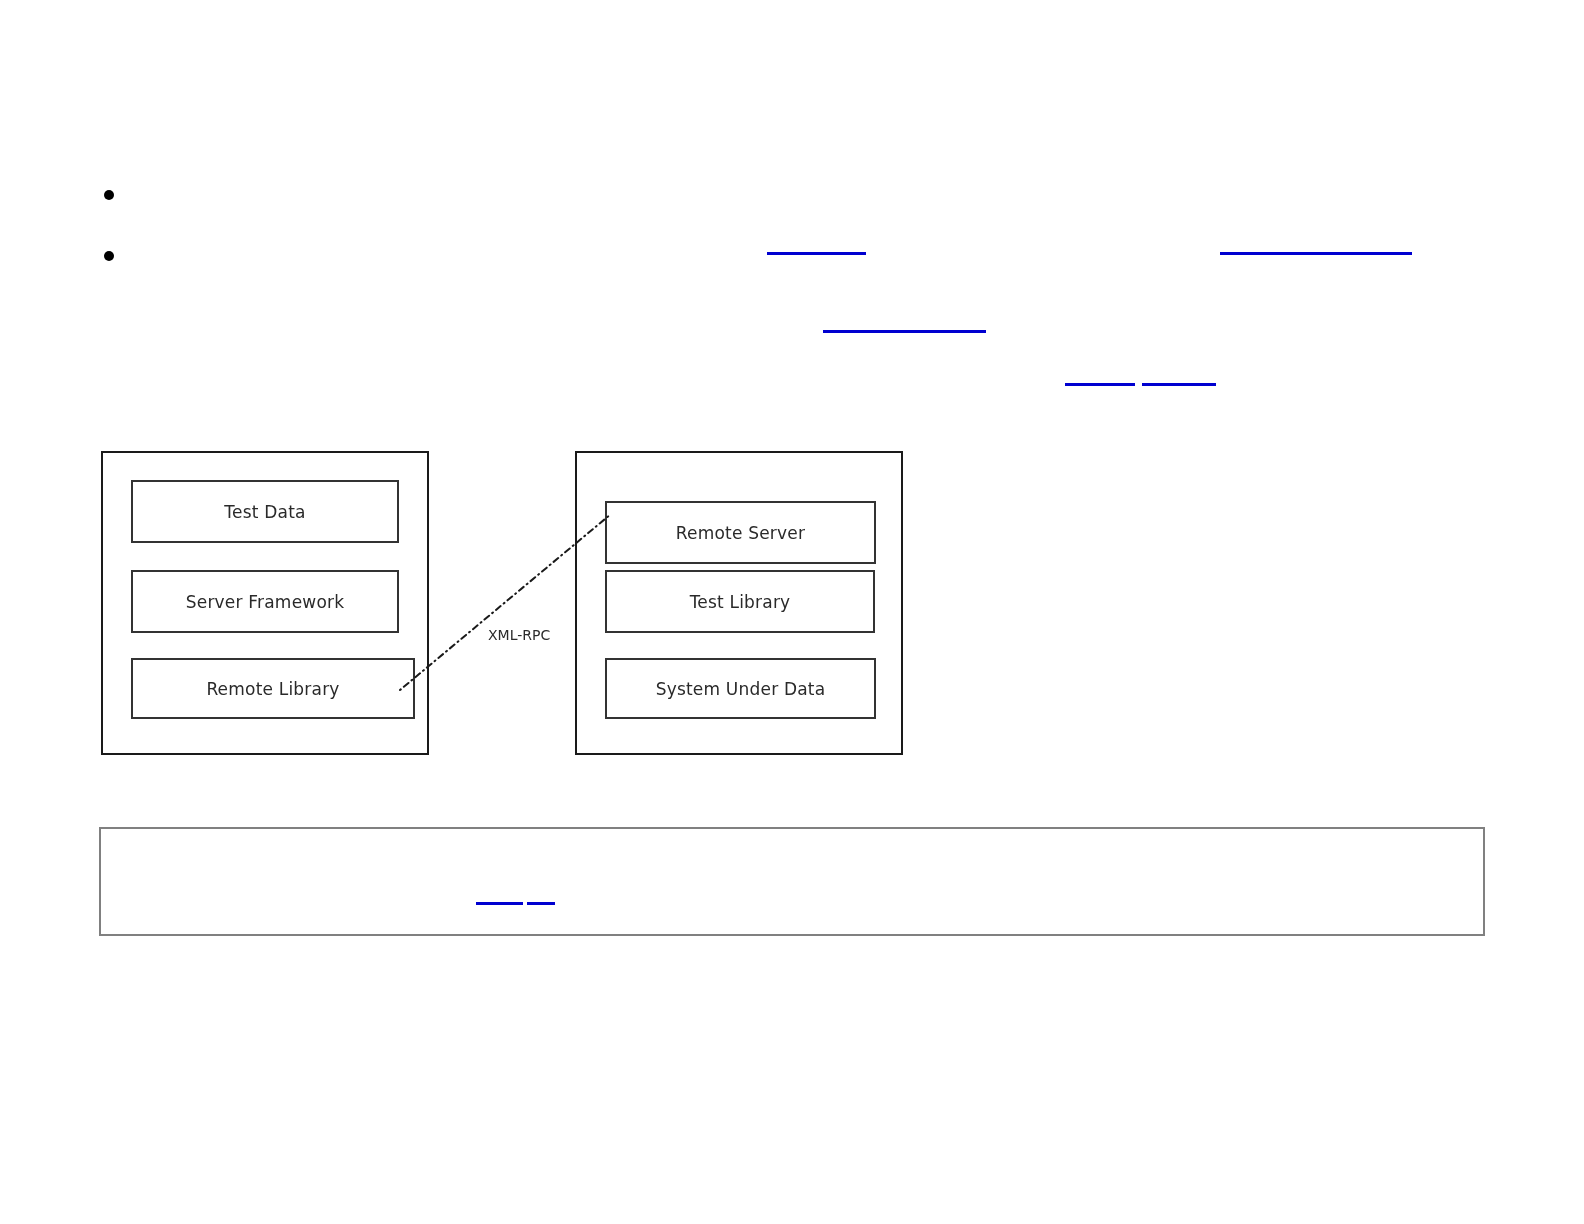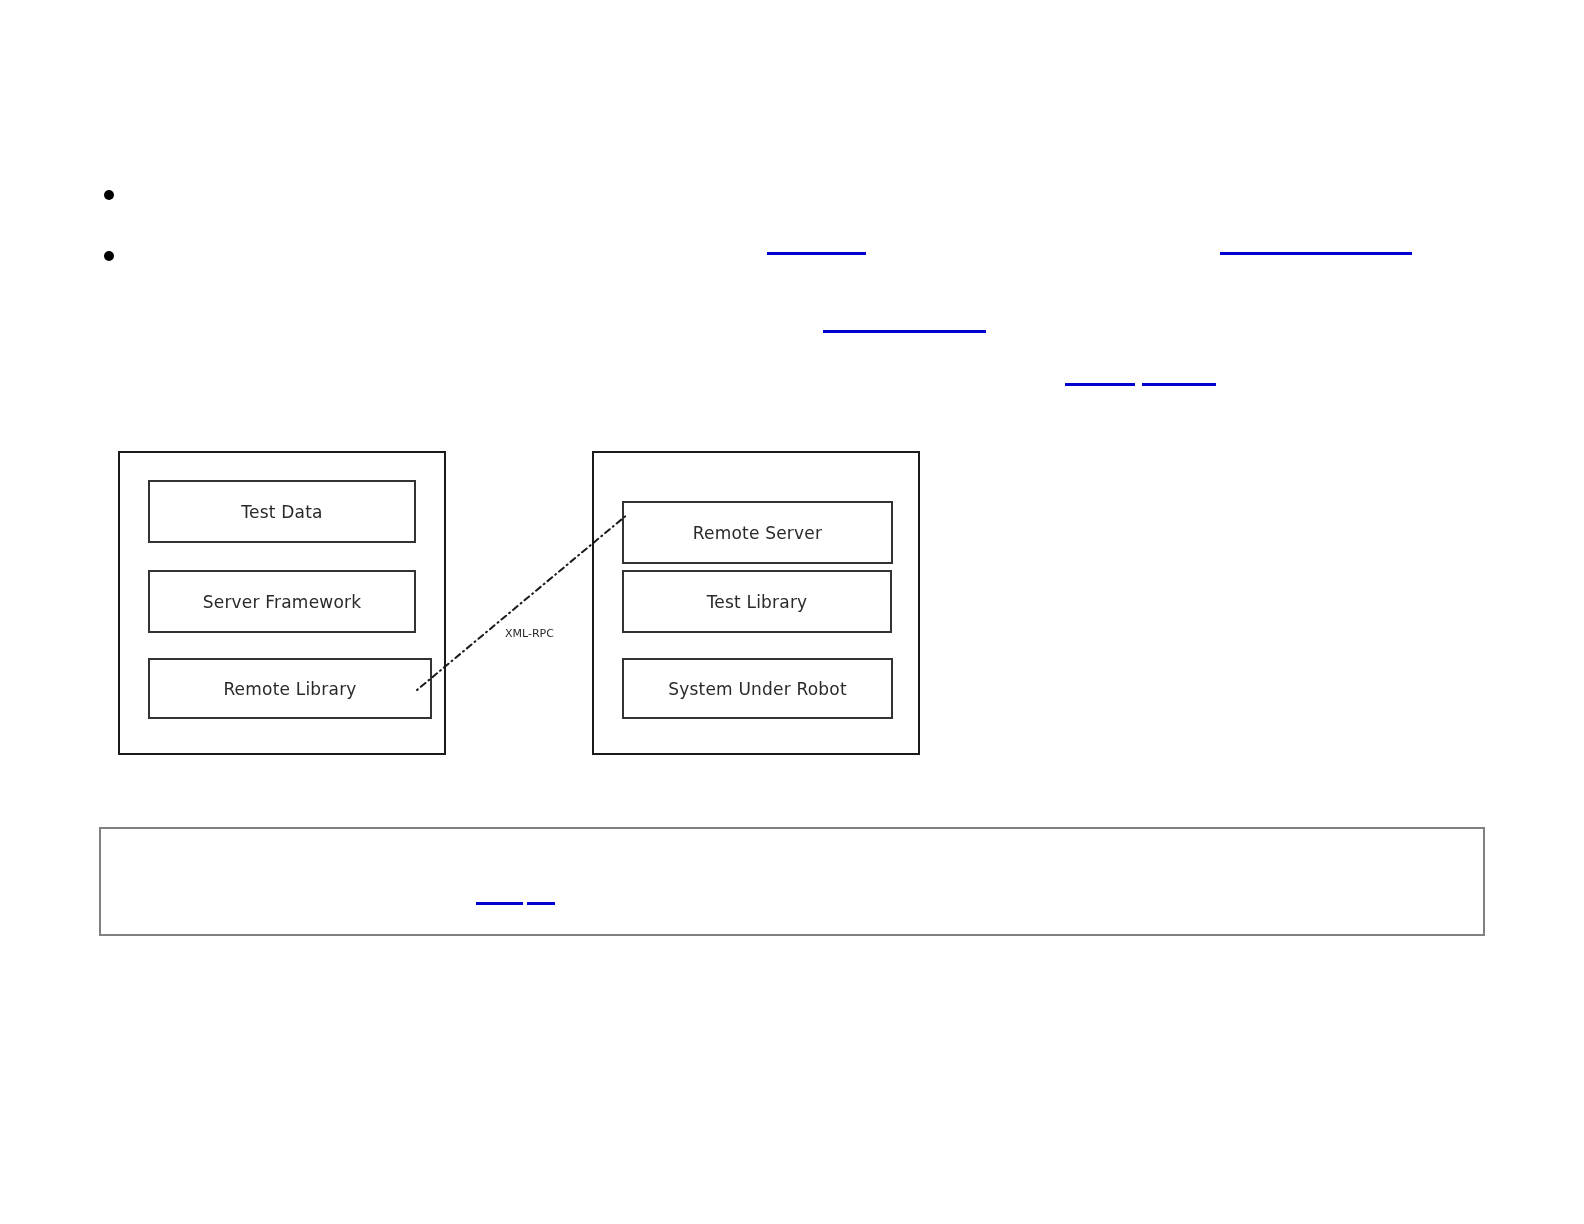--- a/index.html
+++ b/index.html
@@ -46,21 +46,21 @@
     white-space: nowrap;
     overflow: hidden;
     border-bottom: 3px solid #0000d0;
     text-decoration: none;
     cursor: pointer;
   }
 
   
   #diagram {
     position: absolute;
-    left: 116px;
+    left: 99px;
     top: 449px;
     width: 810px;
     height: 310px;
   }
   .outer-box {
     position: absolute;
     box-sizing: border-box;
     border: 2px solid #1a1a1a;
     background: #ffffff;
   }
@@ -87,21 +87,21 @@
     width: 810px;
     height: 310px;
     pointer-events: none;
     overflow: visible;
   }
   #connector-label {
     position: absolute;
     left: 389px;
     top: 178px;
     font-family: "DejaVu Sans", sans-serif;
-    font-size: 11px;
+    font-size: 14px;
     color: #2a2a2a;
     white-space: nowrap;
   }
 
   
   #note-box {
     position: absolute;
     left: 99px;
     top: 827px;
     width: 1386px;
@@ -153,21 +153,21 @@
 
     <div class="outer-box" style="left:476px; top:2px; width:328px; height:304px;">
     </div>
     <div class="inner-box" style="left:506px; top:31px; width:271px; height:63px;margin-top:21px;">
       <span>Remote Server</span>
     </div>
     <div class="inner-box" style="left:506px; top:121px; width:270px; height:63px;">
       <span>Test Library</span>
     </div>
     <div class="inner-box" style="left:506px; top:209px; width:271px; height:61px;">
-      <span>System Under Robot</span>
+      <span>System Under Data</span>
     </div>
 
     <svg id="connector-svg" viewBox="0 0 810 310" xmlns="http://www.w3.org/2000/svg">
       <line x1="301" y1="241" x2="512" y2="65" stroke="#1a1a1a" stroke-width="2" stroke-dasharray="1 4 6 4" stroke-linecap="round"></line>
     </svg>
     <div id="connector-label">XML-RPC</div>
   </div>
 
   <div id="note-box">
     <div class="note-text" style="left:18px; top:14px;"></div>

